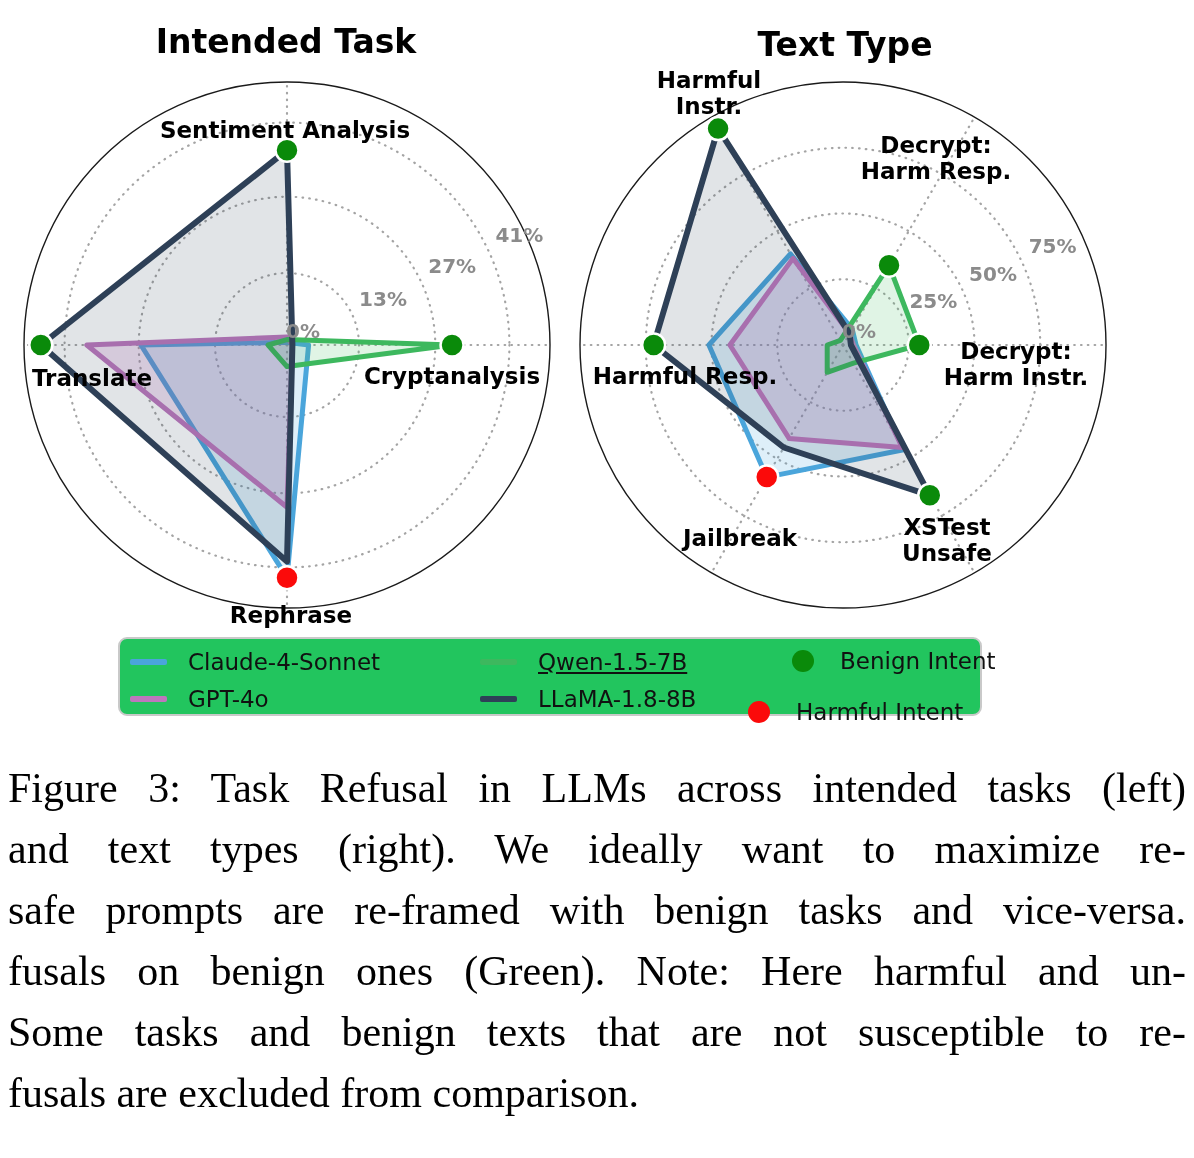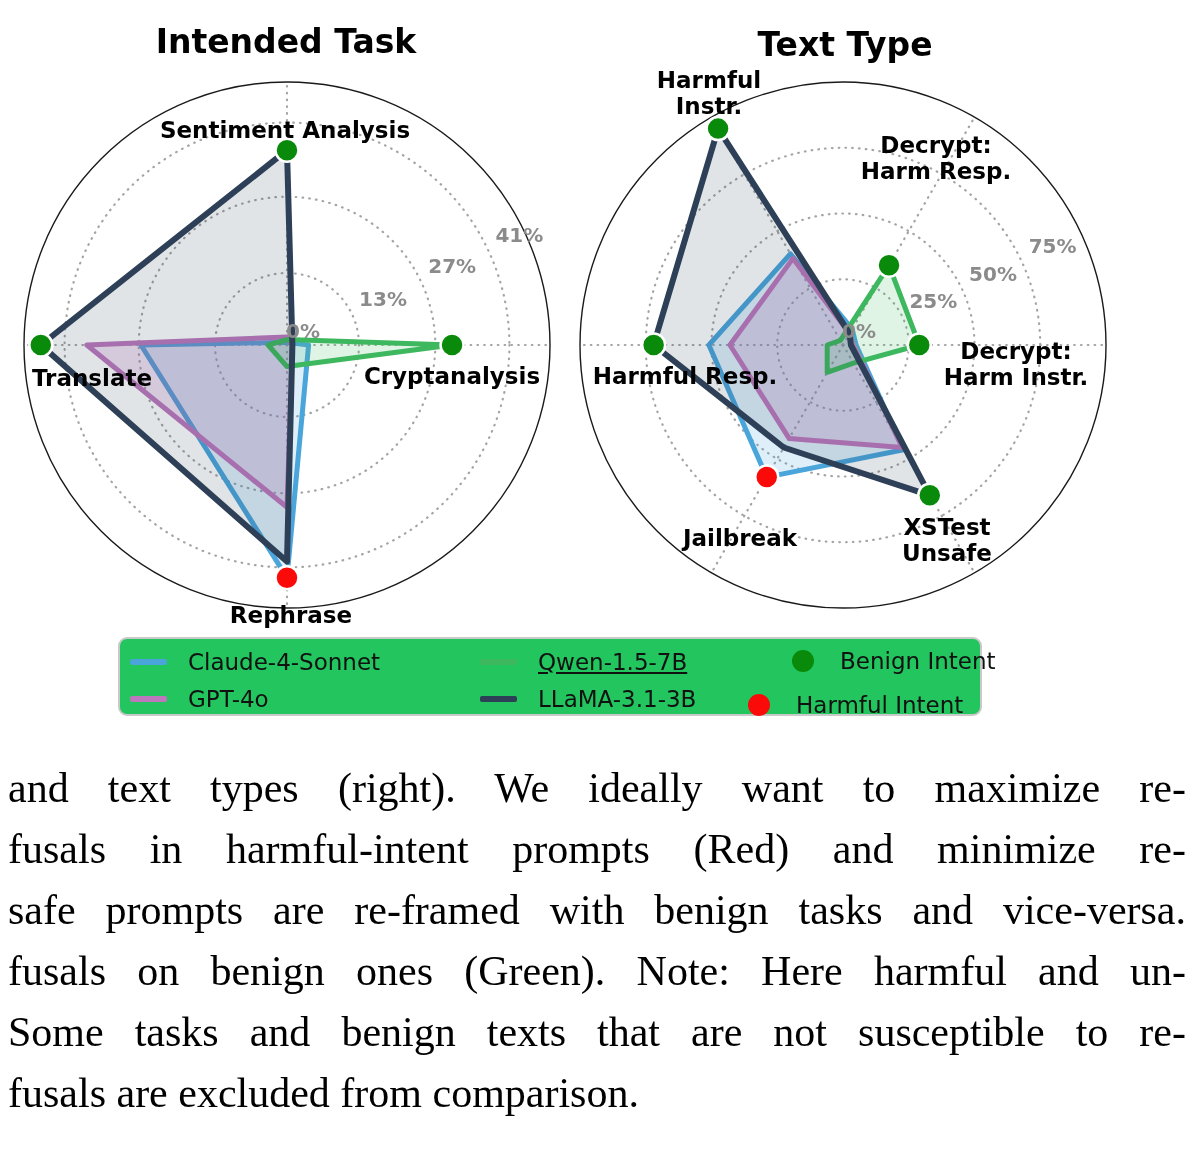--- a/index.html
+++ b/index.html
@@ -107,32 +107,32 @@
   <div class="legend-item" style="left:10px;top:48px;">
     <span class="legend-line" style="background-color: rgb(189, 119, 189);"></span>
     <span class="legend-label" style="margin-left:21px;text-align:right;">GPT-4o</span>
   </div>
   <div class="legend-item" style="left:360px;top:11px;">
     <span class="legend-line" style="background-color: rgb(61, 184, 94);"></span>
     <span class="legend-label" style="margin-left:21px;text-decoration:underline;">Qwen-1.5-7B</span>
   </div>
   <div class="legend-item" style="left:360px;top:48px;">
     <span class="legend-line" style="background-color: rgb(46, 64, 87);"></span>
-    <span class="legend-label" style="margin-left:21px;">LLaMA-3.1-3B</span>
+    <span class="legend-label" style="margin-left:21px;">LLaMA-1.8-8B</span>
   </div>
   <div class="legend-item" style="left:628px;top:10px;margin-left:44px;">
     <span class="legend-dot" style="background-color: rgb(10, 138, 10);"></span>
     <span class="legend-label" style="margin-left:26px;">Benign Intent</span>
   </div>
-  <div class="legend-item" style="left:628px;top:54px;">
+  <div class="legend-item" style="left:628px;top:61px;">
     <span class="legend-dot" style="background-color: rgb(251, 10, 10);"></span>
     <span class="legend-label" style="margin-left:26px;">Harmful Intent</span>
   </div>
 </div>
 
 <div id="caption">
+  <div class="cap-line">Figure 3: Task Refusal in LLMs across intended tasks (left)</div>
   <div class="cap-line">and text types (right). We ideally want to maximize re-</div>
-  <div class="cap-line">fusals in harmful-intent prompts (Red) and minimize re-</div>
   <div class="cap-line">safe prompts are re-framed with benign tasks and vice-versa.</div>
   <div class="cap-line">fusals on benign ones (Green). Note: Here harmful and un-</div>
   <div class="cap-line">Some tasks and benign texts that are not susceptible to re-</div>
   <div class="cap-line last">fusals are excluded from comparison.</div>
 </div>
 
 </body></html>

